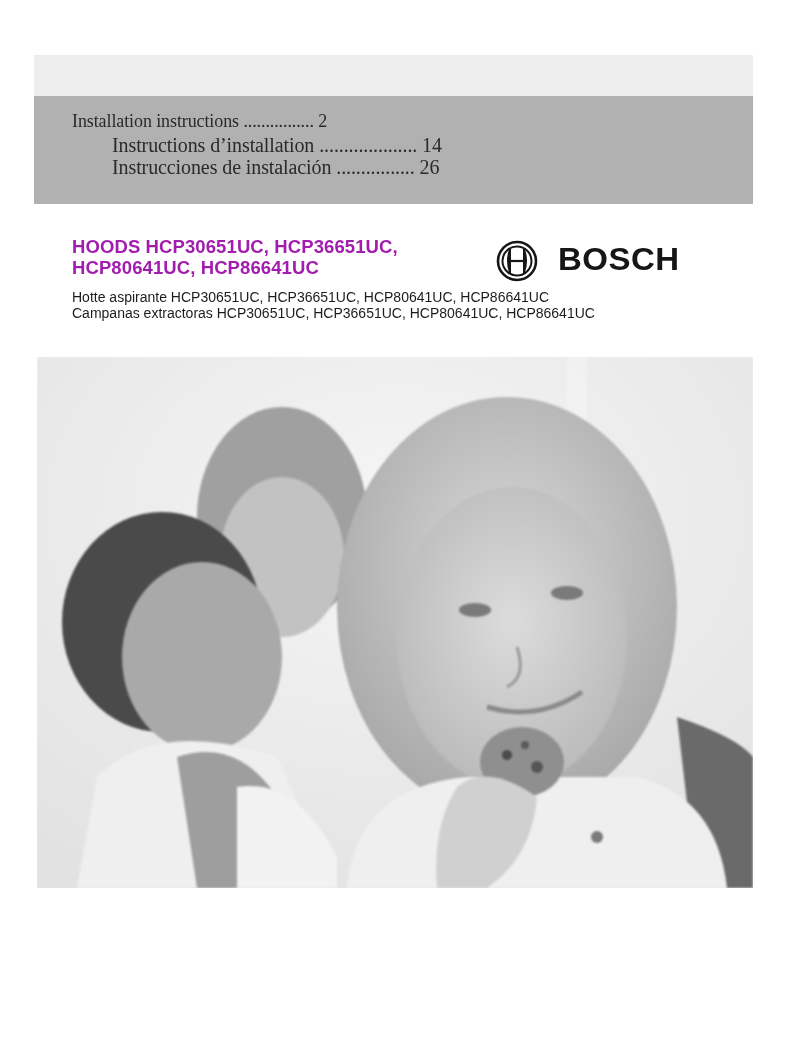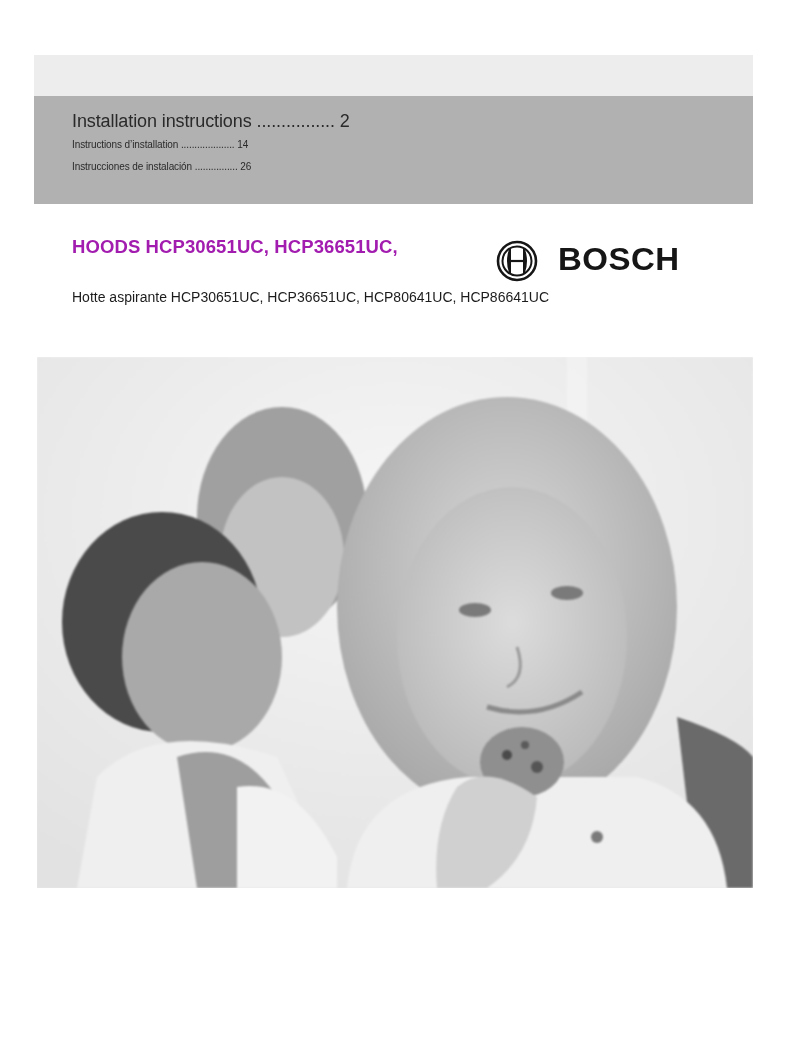--- a/index.html
+++ b/index.html
@@ -8,24 +8,24 @@
       font-family: "Liberation Sans", sans-serif; color: #1a1a1a;
     }
     .band-light {
       position: absolute; left: 34px; top: 55px; width: 719px; height: 41px;
       background: #ededed;
     }
     .band-gray {
       position: absolute; left: 34px; top: 96px; width: 719px; height: 108px;
       background: #b1b1b1;
     }
-    .toc { position: absolute; left: 72px; top: 108px; color: #2a2a2a; font-family: Liberation Sans, sans-serif; }
+    .toc { position: absolute; left: 72px; top: 108px; color: #2a2a2a; font-family: Liberation Serif, serif; }
     .toc-line { white-space: nowrap; }
     .toc-line.main { font-size: 18px; line-height: 26px; letter-spacing: -0.1px; }
-    .toc-line.sub { font-size: 10px; line-height: 22px; letter-spacing: -0.1px; }
+    .toc-line.sub { font-size: 20px; line-height: 22px; letter-spacing: -0.1px; margin-left: 40px; }
     .title {
       position: absolute; left: 72px; top: 236px; font-weight: bold; font-size: 18.5px;
       line-height: 21px; color: #a21caf; letter-spacing: 0.1px;
     }
     .subtitles {
       position: absolute; left: 72px; top: 289px; font-weight: normal; font-size: 14px;
       line-height: 16px; color: #1c1c1c;
     }
     .logo { position: absolute; left: 496px; top: 240px; display: flex; }
     .logo svg { width: 42px; height: 42px; }
@@ -58,37 +58,39 @@
   </div>
   <div class="toc-line sub">
     <span>Instrucciones de instalación</span>
     <span>................</span>
     <span>26</span>
   </div>
 </div>
 
 <div class="title">
   <div>HOODS HCP30651UC, HCP36651UC,</div>
+  <div>HCP80641UC, HCP86641UC</div>
 </div>
 
 <div class="logo">
   <svg viewBox="0 0 42 42">
     <circle cx="21" cy="21" r="19" fill="none" stroke="#161616" stroke-width="2.6"></circle>
     <circle cx="21" cy="21" r="14.5" fill="none" stroke="#161616" stroke-width="2"></circle>
     <path d="M14 9.5 Q10 21 14 32.5" fill="none" stroke="#161616" stroke-width="2"></path>
     <path d="M28 9.5 Q32 21 28 32.5" fill="none" stroke="#161616" stroke-width="2"></path>
     <line x1="14" y1="8" x2="14" y2="34" stroke="#161616" stroke-width="2"></line>
     <line x1="28" y1="8" x2="28" y2="34" stroke="#161616" stroke-width="2"></line>
     <line x1="14" y1="21" x2="28" y2="21" stroke="#161616" stroke-width="2.2"></line>
   </svg>
   <span class="logo-text">BOSCH</span>
 </div>
 
 <div class="subtitles">
   <div>Hotte aspirante HCP30651UC, HCP36651UC, HCP80641UC, HCP86641UC</div>
+  <div>Campanas extractoras HCP30651UC, HCP36651UC, HCP80641UC, HCP86641UC</div>
 </div>
 
 <div class="photo" aria-label="Black-and-white photo of a smiling girl holding a cookie with two adults embracing in the background">
   <svg viewBox="0 0 716 531" preserveAspectRatio="none">
     <defs>
       <radialGradient id="bg" cx="0.5" cy="0.3" r="0.8">
         <stop offset="0" stop-color="#f6f6f6"></stop>
         <stop offset="1" stop-color="#e2e2e2"></stop>
       </radialGradient>
       <radialGradient id="skin" cx="0.5" cy="0.45" r="0.6">

